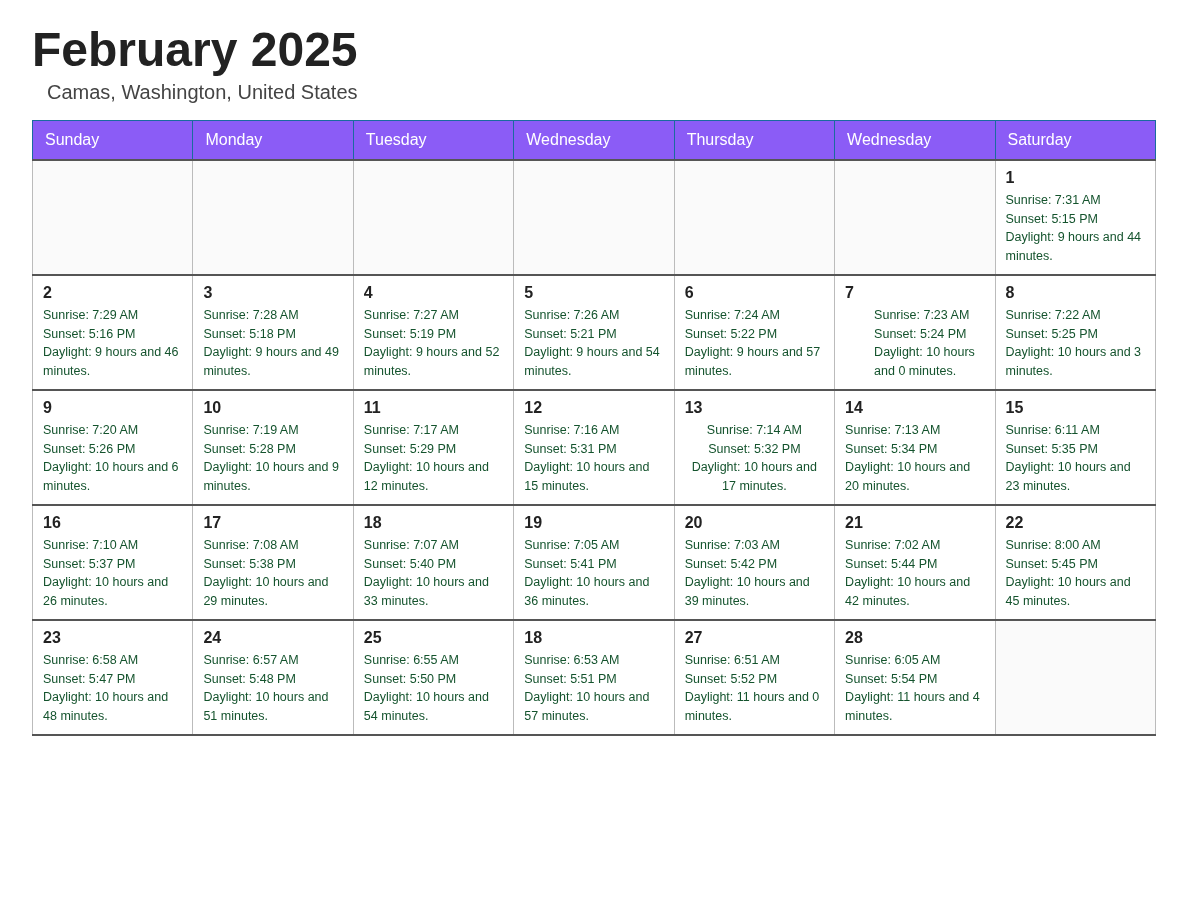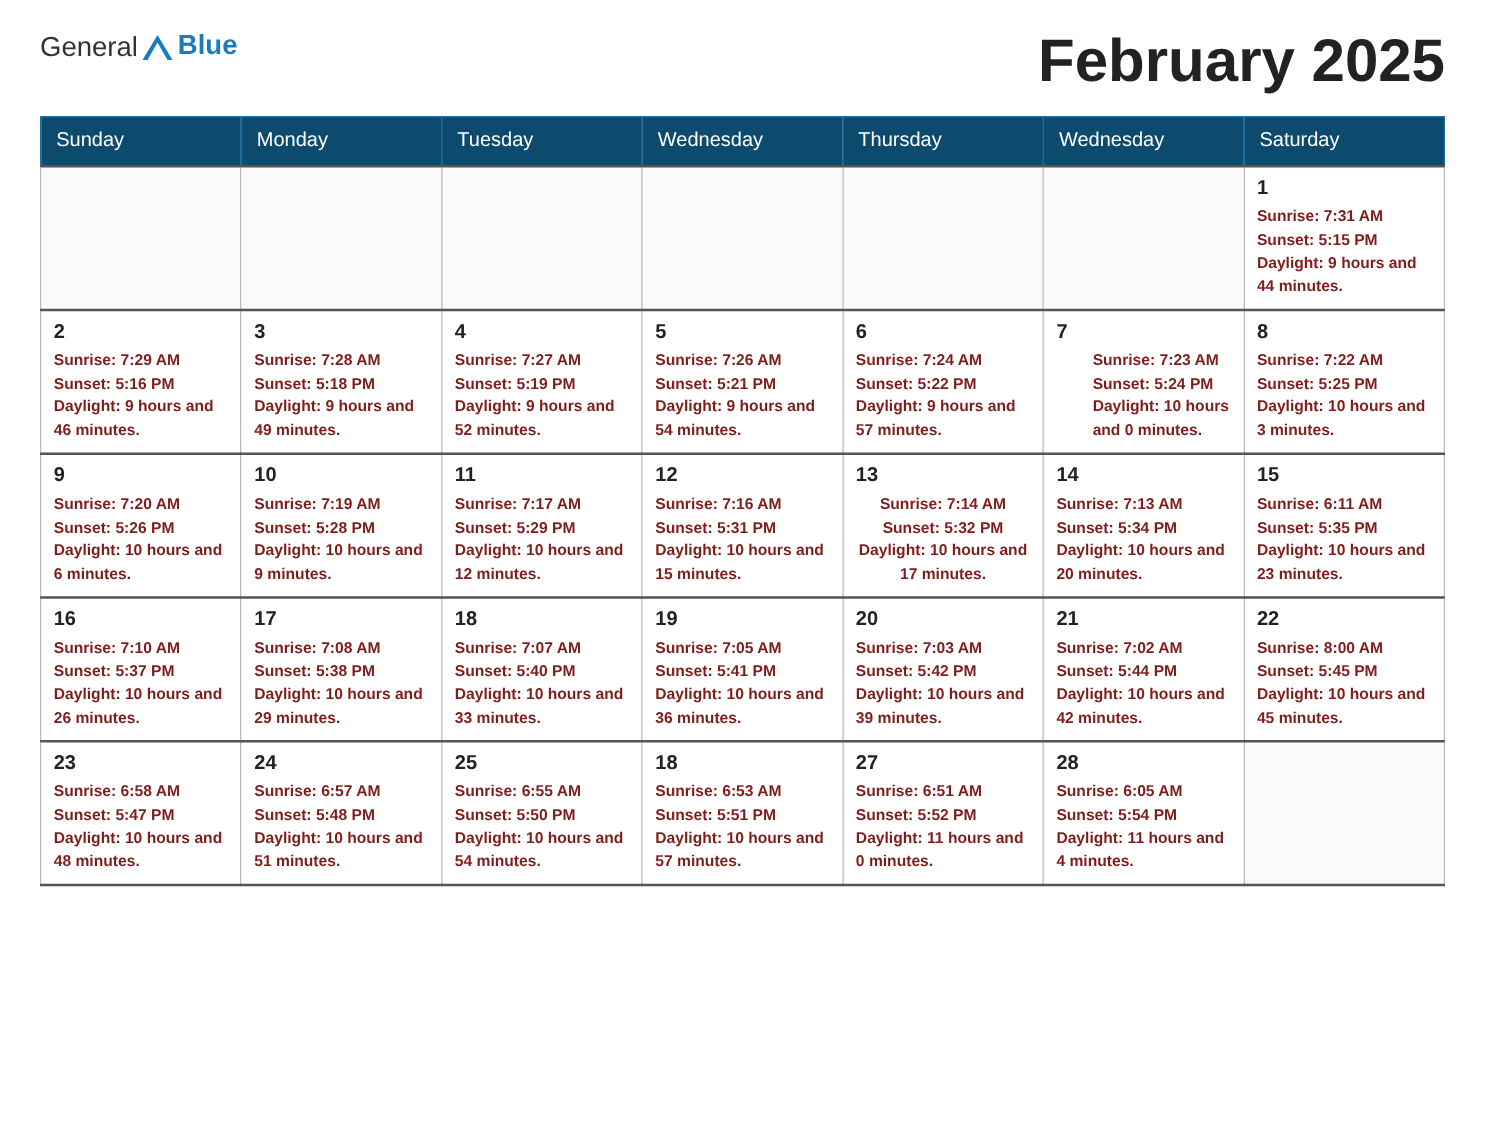--- a/index.html
+++ b/index.html
@@ -44,21 +44,21 @@
       font-size: 20px;
       color: #444;
       margin-top: 4px;
     }
     .calendar {
       width: 100%;
       border-collapse: collapse;
       border: 1px solid #999;
     }
     .calendar th {
-      background-color: #0c4a6e;
+      background-color: #8b5cf6;
       color: #fff;
       font-size: 16px;
       font-weight: normal;
       padding: 10px 12px;
       text-align: left;
       border: 1px solid #1a6b9e;
     }
     .calendar td {
       width: 14.28%;
       vertical-align: top;
@@ -73,47 +73,34 @@
     }
     .day-number {
       font-size: 16px;
       font-weight: bold;
       color: #222;
       margin-bottom: 4px;
       display: block;
     }
     .day-info {
       font-size: 12.5px;
-      color: #7f1d1d;
+      color: #14532d;
       line-height: 1.5;
-      font-weight: bold;
     }
     .empty-cell {
       background: #fafafa;
     }
   </style>
 </head>
 <body>
 
 <div class="header">
-  <div class="logo">
-    <div style="display:flex;align-items:center;">
-      <span class="logo-text">General</span>
-
-      <svg class="logo-icon" viewBox="0 0 28 28" xmlns="http://www.w3.org/2000/svg">
-        <polygon points="14,4 26,24 2,24" fill="#1a7bbf"></polygon>
-        <polygon points="14,10 22,24 6,24" fill="#ffffff"></polygon>
-      </svg>
-    </div>
-    <div style="margin-top:-4px;margin-left:2px;">
-      <span style="font-size:22px;color:#1a7bbf;font-weight:bold;">Blue</span>
-    </div>
-  </div>
   <div class="title-block">
     <div class="month-year">February 2025</div>
+    <div class="location">Camas, Washington, United States</div>
   </div>
 </div>
 
 <table class="calendar">
   <thead>
     <tr>
     <th>Sunday</th>
         <th>Monday</th>
         <th>Tuesday</th>
         <th>Wednesday</th>

